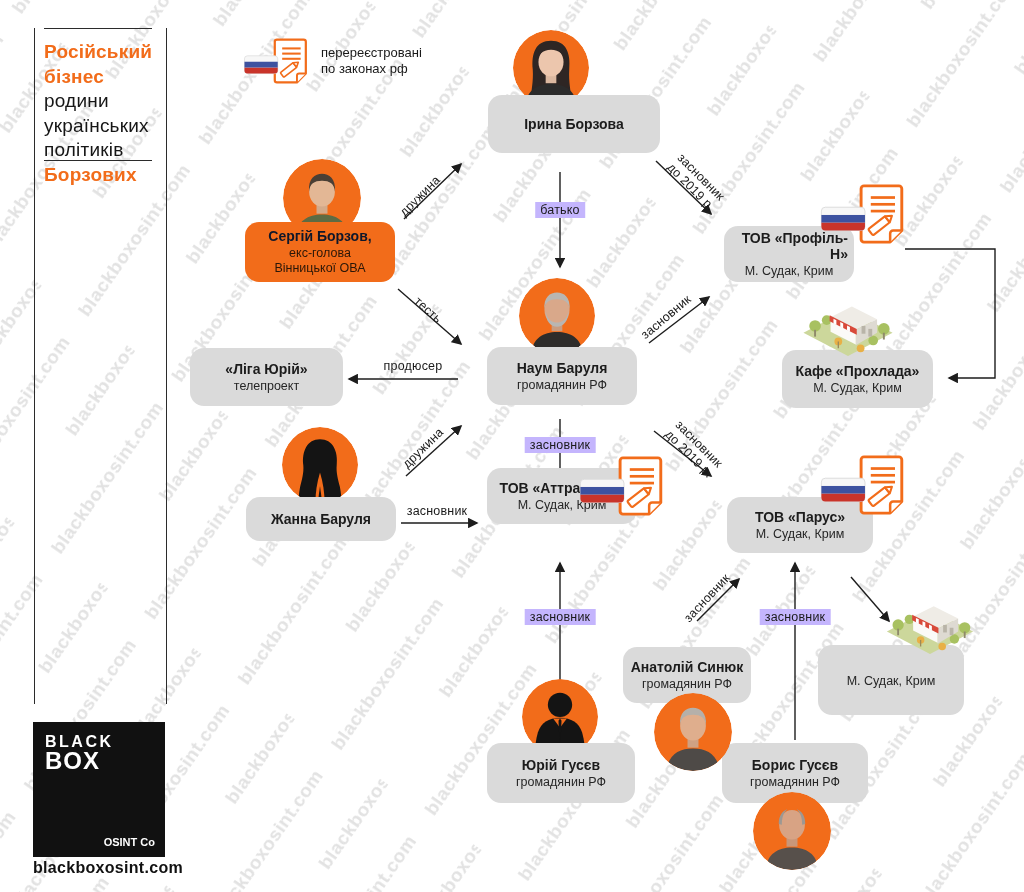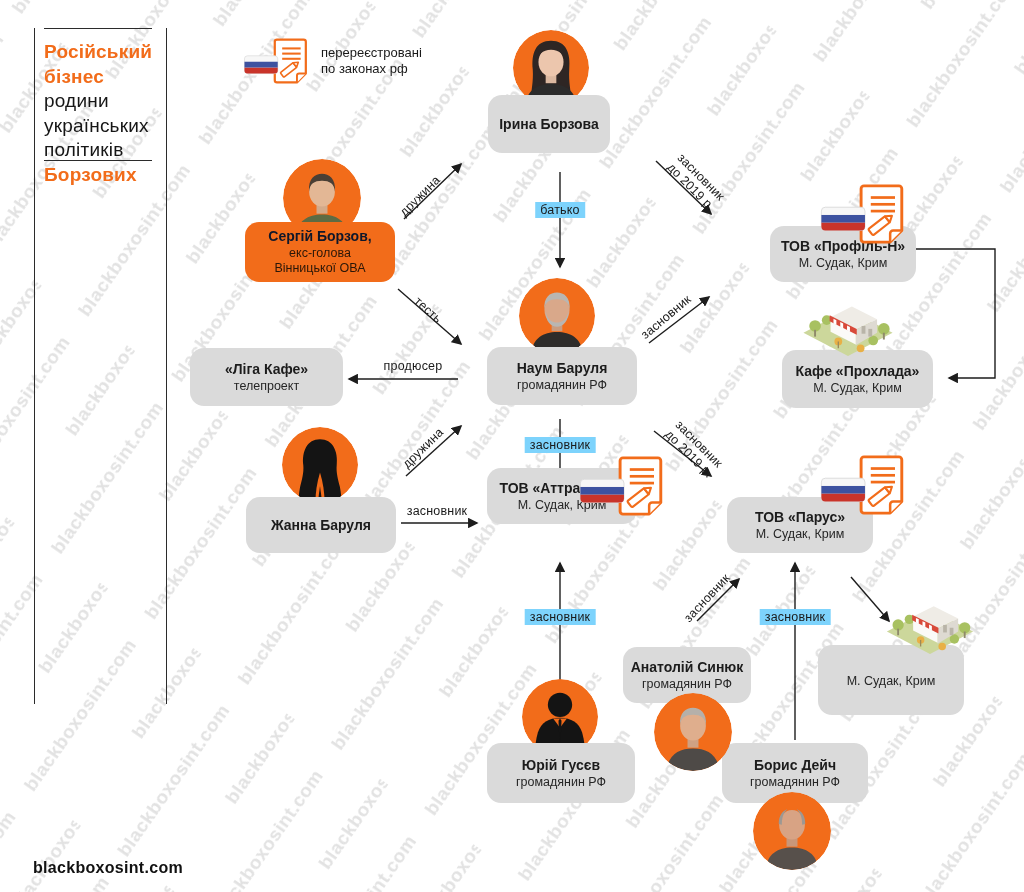--- a/index.html
+++ b/index.html
@@ -21,21 +21,21 @@
   .node-name{font-weight:bold;font-size:14px;line-height:16px;color:#1c1c1c;white-space:pre-line;}
   .node-sub{font-size:12.5px;line-height:15px;color:#262626;white-space:pre-line;margin-top:2px;}
   .node-box.accent .node-name{color:#0f172a;}
   .node-box.accent .node-sub{color:#2b1708;font-weight:500;}
   .avatar{position:absolute;border-radius:50%;overflow:hidden;}
   .avatar.above{z-index:2;}
   .avatar.below{z-index:4;}
   .node-icon{position:absolute;z-index:4;}
   .edge-label{position:absolute;z-index:5;font-size:12.5px;font-weight:500;line-height:14px;color:#1a1a1a;
               white-space:pre-line;text-align:center;letter-spacing:.2px;}
-  .edge-label.bg{background:#7dd3fc;padding:1px 5px;}
+  .edge-label.bg{background:#c4b5fd;padding:1px 5px;}
   #logo{position:absolute;left:33px;top:722px;width:132px;height:135px;background:#111;z-index:3;}
   .logo-black{color:#fff;font-weight:800;font-size:16px;letter-spacing:2.5px;margin:12px 0 0 12px;line-height:16px;}
   .logo-box{color:#fff;font-weight:800;font-size:24px;letter-spacing:1px;margin:0 0 0 12px;line-height:22px;}
   .logo-osint{position:absolute;right:10px;bottom:9px;color:#fff;font-size:11px;font-weight:600;}
   #site-text{position:absolute;left:33px;top:859px;font-weight:800;font-size:16px;color:#111;z-index:3;letter-spacing:.3px;}
 </style>
 </head>
 <body>
 
 <div id="canvas">
@@ -116,21 +116,21 @@
     <circle cx="50" cy="50" r="50" fill="#F26C1A"></circle>
     <g clip-path="url(#clp1)">
             <path d="M50,14 C30,14 24,30 26,52 C27,68 24,80 22,100 L78,100 C76,80 73,68 74,52 C76,30 70,14 50,14 Z" fill="#2e2624"></path>
             <path d="M16,100 C18,79 32,71 50,71 C68,71 82,79 84,100 Z" fill="#2b2b2b"></path>
             <rect x="43" y="52" width="14" height="18" fill="#ecc6ad"></rect>
             <rect x="43" y="52" width="14" height="18" fill="#000" opacity="0.07"></rect>
             <ellipse cx="50" cy="42" rx="16.5" ry="19" fill="#ecc6ad"></ellipse>
             <path d="M32,46 C30,24 40,17 50,17 C60,17 70,24 68,46 C68,32 61,26 50,26 C39,26 32,32 32,46 Z" fill="#2e2624"></path>
           </g>
   </svg></div>
-      <div class="node-box" style="left: 488px; top: 95px; width: 122px; height: 58px;">
+      <div class="node-box" style="left: 488px; top: 95px; width: 172px; height: 58px;">
         <div class="node-name">Ірина Борзова</div>
       </div>
       <div class="avatar above" style="left: 283px; top: 159px; height: 78px; width: 78px;"><svg viewBox="0 0 100 100" width="100%" height="100%">
     <defs>
             <clipPath id="clp2">
               <circle cx="50" cy="50" r="50"></circle>
             </clipPath>
           </defs>
     <circle cx="50" cy="50" r="50" fill="#F26C1A"></circle>
     <g clip-path="url(#clp2)">
@@ -160,40 +160,40 @@
             <ellipse cx="50" cy="42" rx="16.5" ry="19" fill="#d9a88a"></ellipse>
             <path d="M33.5,42 C32,25 41,19 50,19 C59,19 68,25 66.5,42 C66,32 60,28 50,28 C40,28 34,32 33.5,42 Z" fill="#b9b6b2"></path>
             <path d="M35,44 C35,57 42,64 50,64 C58,64 65,57 65,44 C63,55 56,58.5 50,58.5 C44,58.5 37,55 35,44 Z" fill="#b9b6b2"></path>
           </g>
   </svg></div>
       <div class="node-box" style="left: 487px; top: 347px; width: 150px; height: 58px;">
         <div class="node-name">Наум Баруля</div>
         <div class="node-sub">громадянин РФ</div>
       </div>
       <div class="node-box" style="left: 190px; top: 348px; width: 153px; height: 58px;">
-        <div class="node-name">«Ліга Кафе»</div>
+        <div class="node-name">«Ліга Юрій»</div>
         <div class="node-sub">телепроект</div>
       </div>
       <div class="avatar above" style="left: 282px; top: 427px; height: 76px; width: 76px;"><svg viewBox="0 0 100 100" width="100%" height="100%">
     <defs>
             <clipPath id="clp4">
               <circle cx="50" cy="50" r="50"></circle>
             </clipPath>
           </defs>
     <circle cx="50" cy="50" r="50" fill="#F26C1A"></circle>
     <g clip-path="url(#clp4)">
             <path d="M50,16 C33,16 26,32 28,50 C29,60 26,70 24,78 C22,88 22,94 22,100 L78,100 C78,94 78,88 76,78 C74,70 71,60 72,50 C74,32 67,16 50,16 Z" fill="#141414"></path>
              <path d="M50,60 C46,73 44,86 44,100 L56,100 C56,86 54,73 50,60 Z" fill="#F26C1A"></path>
              <path d="M47,100 L50,78 L53,100 Z" fill="#141414"></path>
           </g>
   </svg></div>
-      <div class="node-box" style="left: 246px; top: 497px; width: 150px; height: 56px;">
+      <div class="node-box" style="left: 246px; top: 497px; width: 150px; height: 44px;">
         <div class="node-name">Жанна Баруля</div>
       </div>
-      <div class="node-box" style="left: 770px; top: 226px; width: 146px; height: 56px; text-align: right;">
+      <div class="node-box" style="left: 724px; top: 226px; width: 130px; height: 56px; text-align: right;">
         <div class="node-name">ТОВ «Профіль-Н»</div>
         <div class="node-sub">М. Судак, Крим</div>
       </div>
       <div class="node-icon" style="left: 816px; top: 183px; width: 96px; height: 62px;"><svg viewBox="0 0 92 64" width="100%" height="100%">
     <path d="M46,3 h36 a3,3 0 0 1 3,3 v43 l-12,12 h-27 a3,3 0 0 1 -3,-3 v-52 a3,3 0 0 1 3,-3 z" fill="#fff" stroke="#F26C1A" stroke-width="3" stroke-linejoin="round"></path>
     <path d="M85,49 h-9 a3,3 0 0 0 -3,3 v9" fill="#fff" stroke="#F26C1A" stroke-width="2.6" stroke-linejoin="round"></path>
     <line x1="53" y1="15" x2="78" y2="15" stroke="#F26C1A" stroke-width="2.8"></line>
     <line x1="53" y1="22" x2="78" y2="22" stroke="#F26C1A" stroke-width="2.8"></line>
     <line x1="53" y1="29" x2="78" y2="29" stroke="#F26C1A" stroke-width="2.8"></line>
     <g transform="translate(63,43) rotate(-38)">
@@ -336,21 +336,21 @@
     <g clip-path="url(#clp7)">
             <path d="M16,100 C18,79 32,71 50,71 C68,71 82,79 84,100 Z" fill="#57504b"></path>
             <rect x="43" y="52" width="14" height="18" fill="#d8a384"></rect>
             <rect x="43" y="52" width="14" height="18" fill="#000" opacity="0.07"></rect>
             <ellipse cx="50" cy="42" rx="16.5" ry="19" fill="#d8a384"></ellipse>
             <path d="M33,41 C33,30 38,24 44,22 C38,28 37,34 37,42 Z" fill="#9d9893"></path>
                 <path d="M67,41 C67,30 62,24 56,22 C62,28 63,34 63,42 Z" fill="#9d9893"></path>
           </g>
   </svg></div>
       <div class="node-box" style="left: 722px; top: 743px; width: 146px; height: 60px;">
-        <div class="node-name">Борис Дейч</div>
+        <div class="node-name">Борис Гусєв</div>
         <div class="node-sub">громадянин РФ</div>
       </div>
     </div>
   <div id="labels">
       <div class="edge-label" style="left: 420px; top: 196px; transform: translate(-50%, -50%) rotate(-45deg);">дружина</div>
       <div class="edge-label bg" style="left: 560px; top: 210px; transform: translate(-50%, -50%) rotate(0deg);">батько</div>
       <div class="edge-label" style="left: 428px; top: 310px; transform: translate(-50%, -50%) rotate(42deg);">тесть</div>
       <div class="edge-label" style="left: 413px; top: 366px; transform: translate(-50%, -50%) rotate(0deg);">продюсер</div>
       <div class="edge-label" style="left: 423px; top: 448px; transform: translate(-50%, -50%) rotate(-44deg);">дружина</div>
       <div class="edge-label bg" style="left: 560px; top: 445px; transform: translate(-50%, -50%) rotate(0deg);">засновник</div>
@@ -358,15 +358,20 @@
       <div class="edge-label" style="left: 696px; top: 182px; transform: translate(-50%, -50%) rotate(45deg);">засновник
 до 2019 р.</div>
       <div class="edge-label" style="left: 694px; top: 449px; transform: translate(-50%, -50%) rotate(45deg);">засновник
 до 2019 р.</div>
       <div class="edge-label" style="left: 437px; top: 511px; transform: translate(-50%, -50%) rotate(0deg);">засновник</div>
       <div class="edge-label bg" style="left: 560px; top: 617px; transform: translate(-50%, -50%) rotate(0deg);">засновник</div>
       <div class="edge-label bg" style="left: 795px; top: 617px; transform: translate(-50%, -50%) rotate(0deg);">засновник</div>
       <div class="edge-label" style="left: 707px; top: 598px; transform: translate(-50%, -50%) rotate(-47deg);">засновник</div>
     </div>
 
+  <div id="logo">
+    <div class="logo-black">BLACK</div>
+    <div class="logo-box">BOX</div>
+    <div class="logo-osint">OSINT Co</div>
+  </div>
   <div id="site-text">blackboxosint.com</div>
 
 </div>
 
 </body></html>

